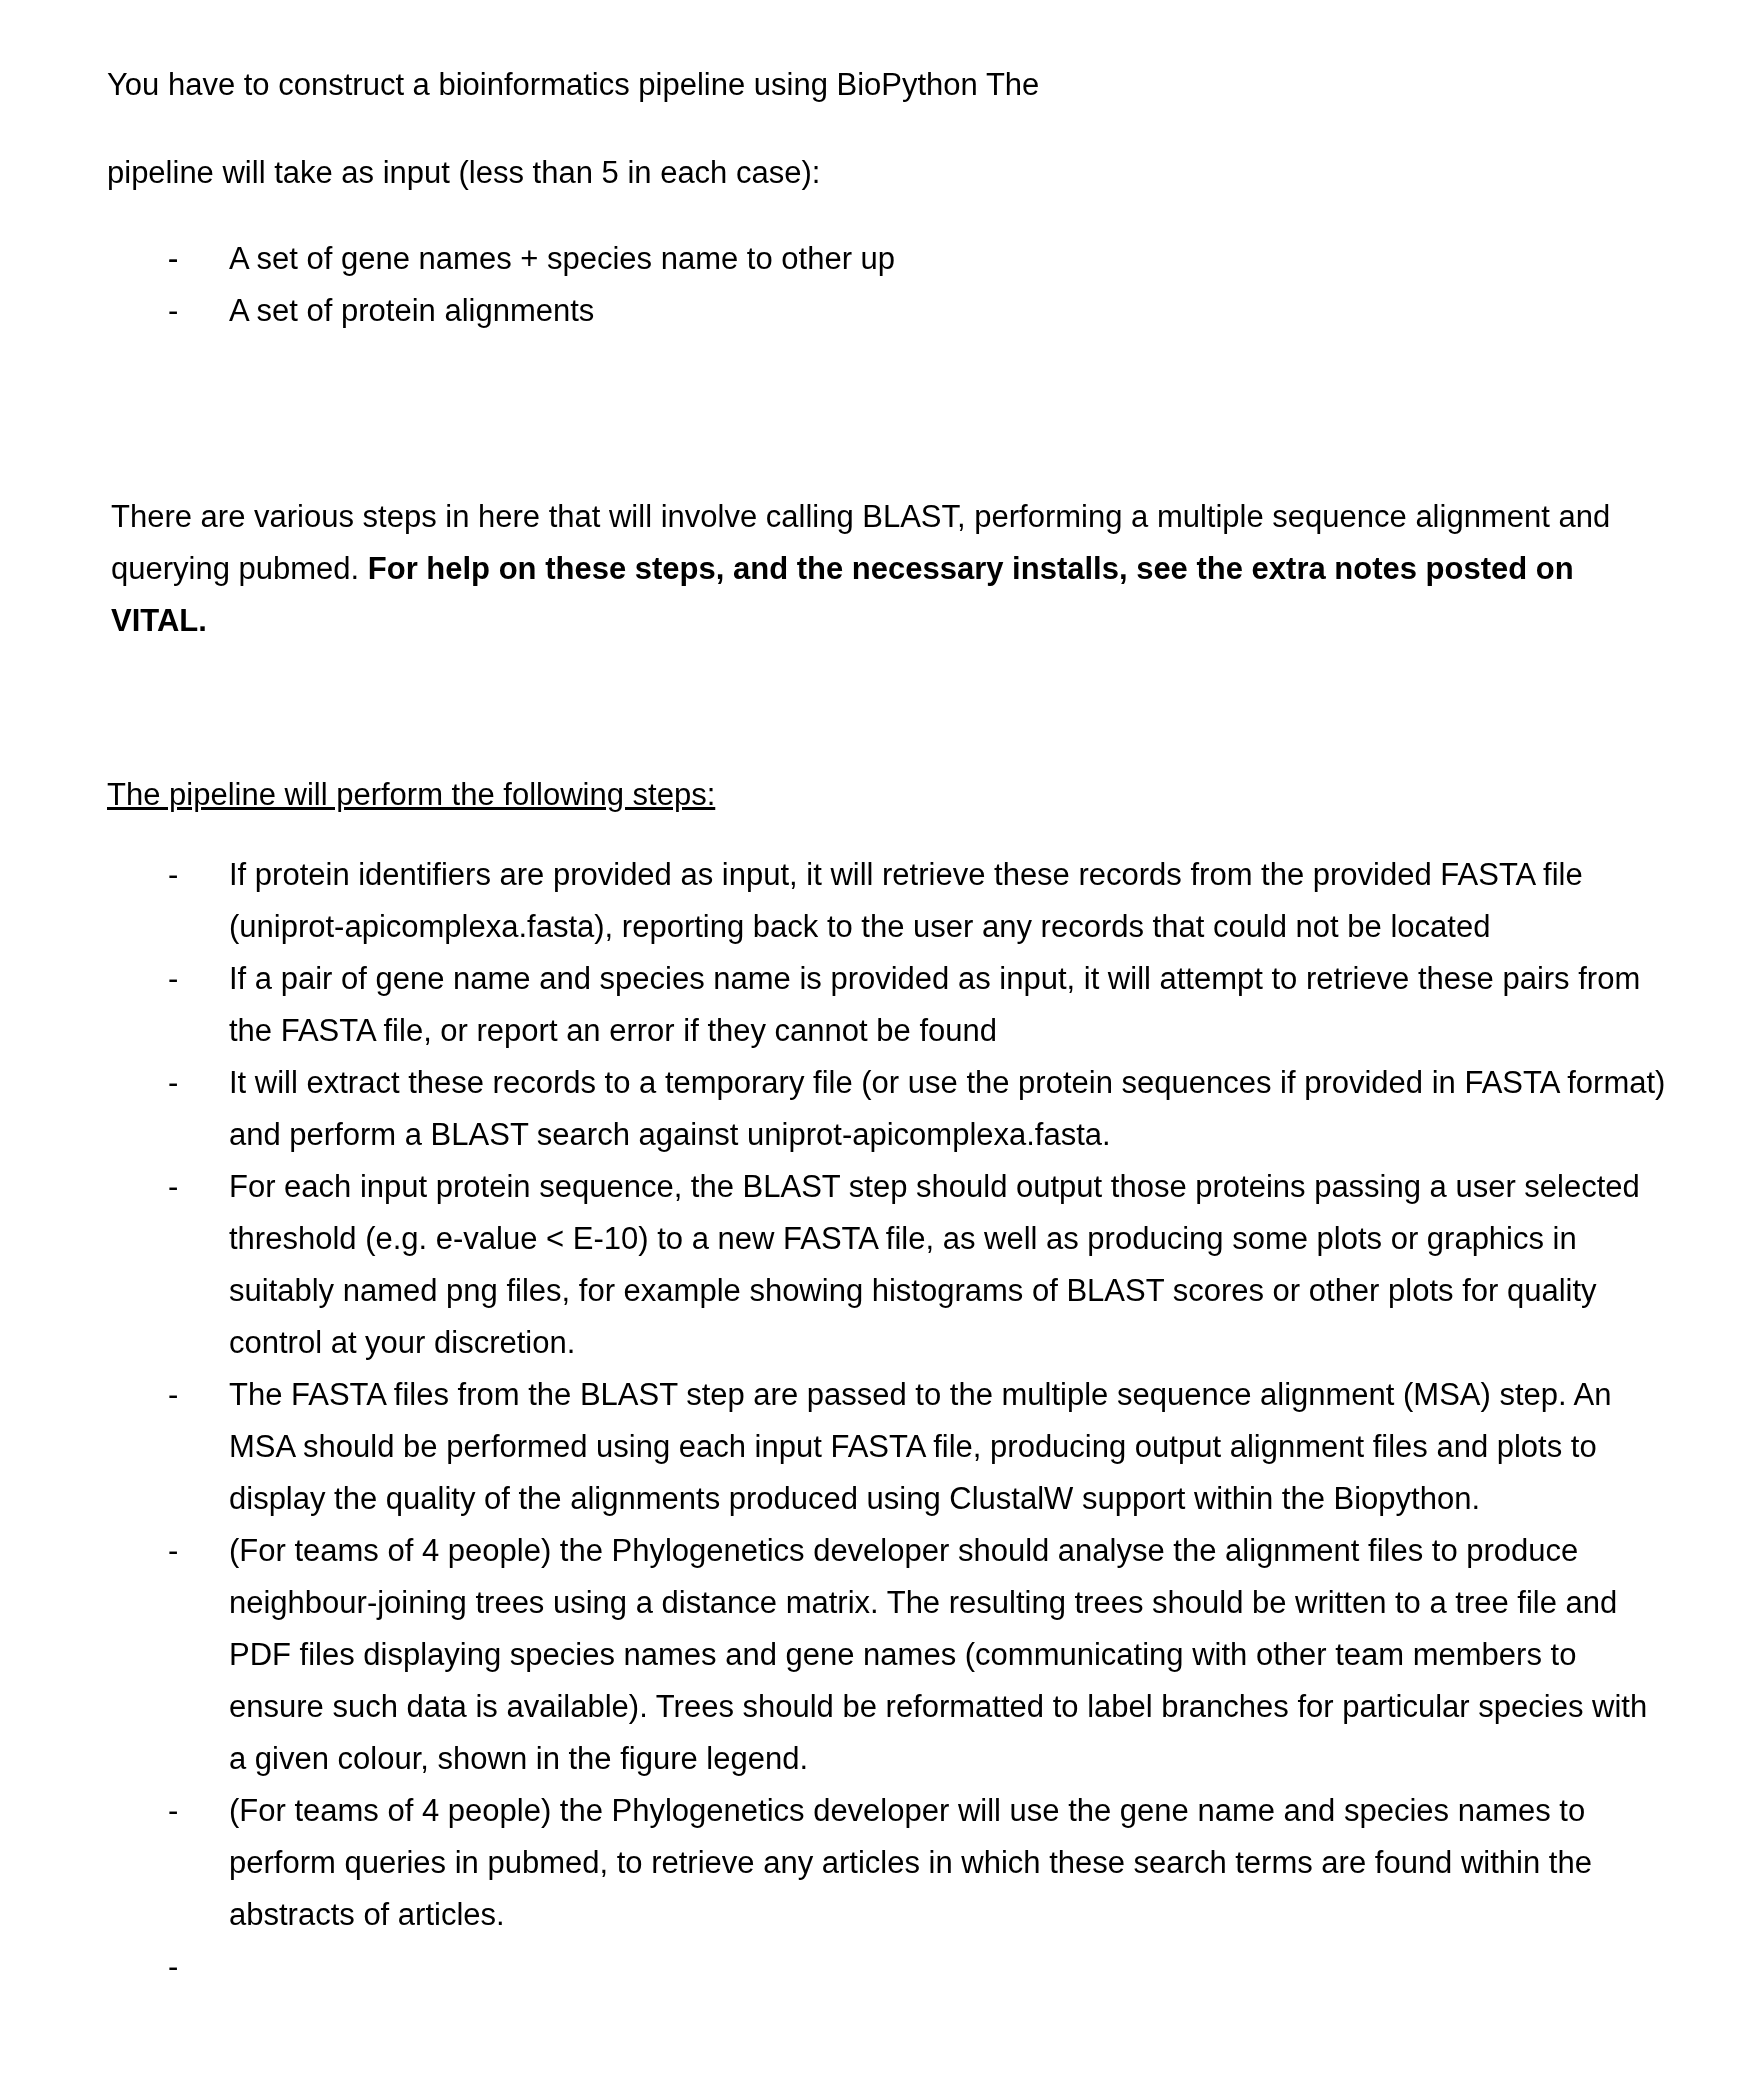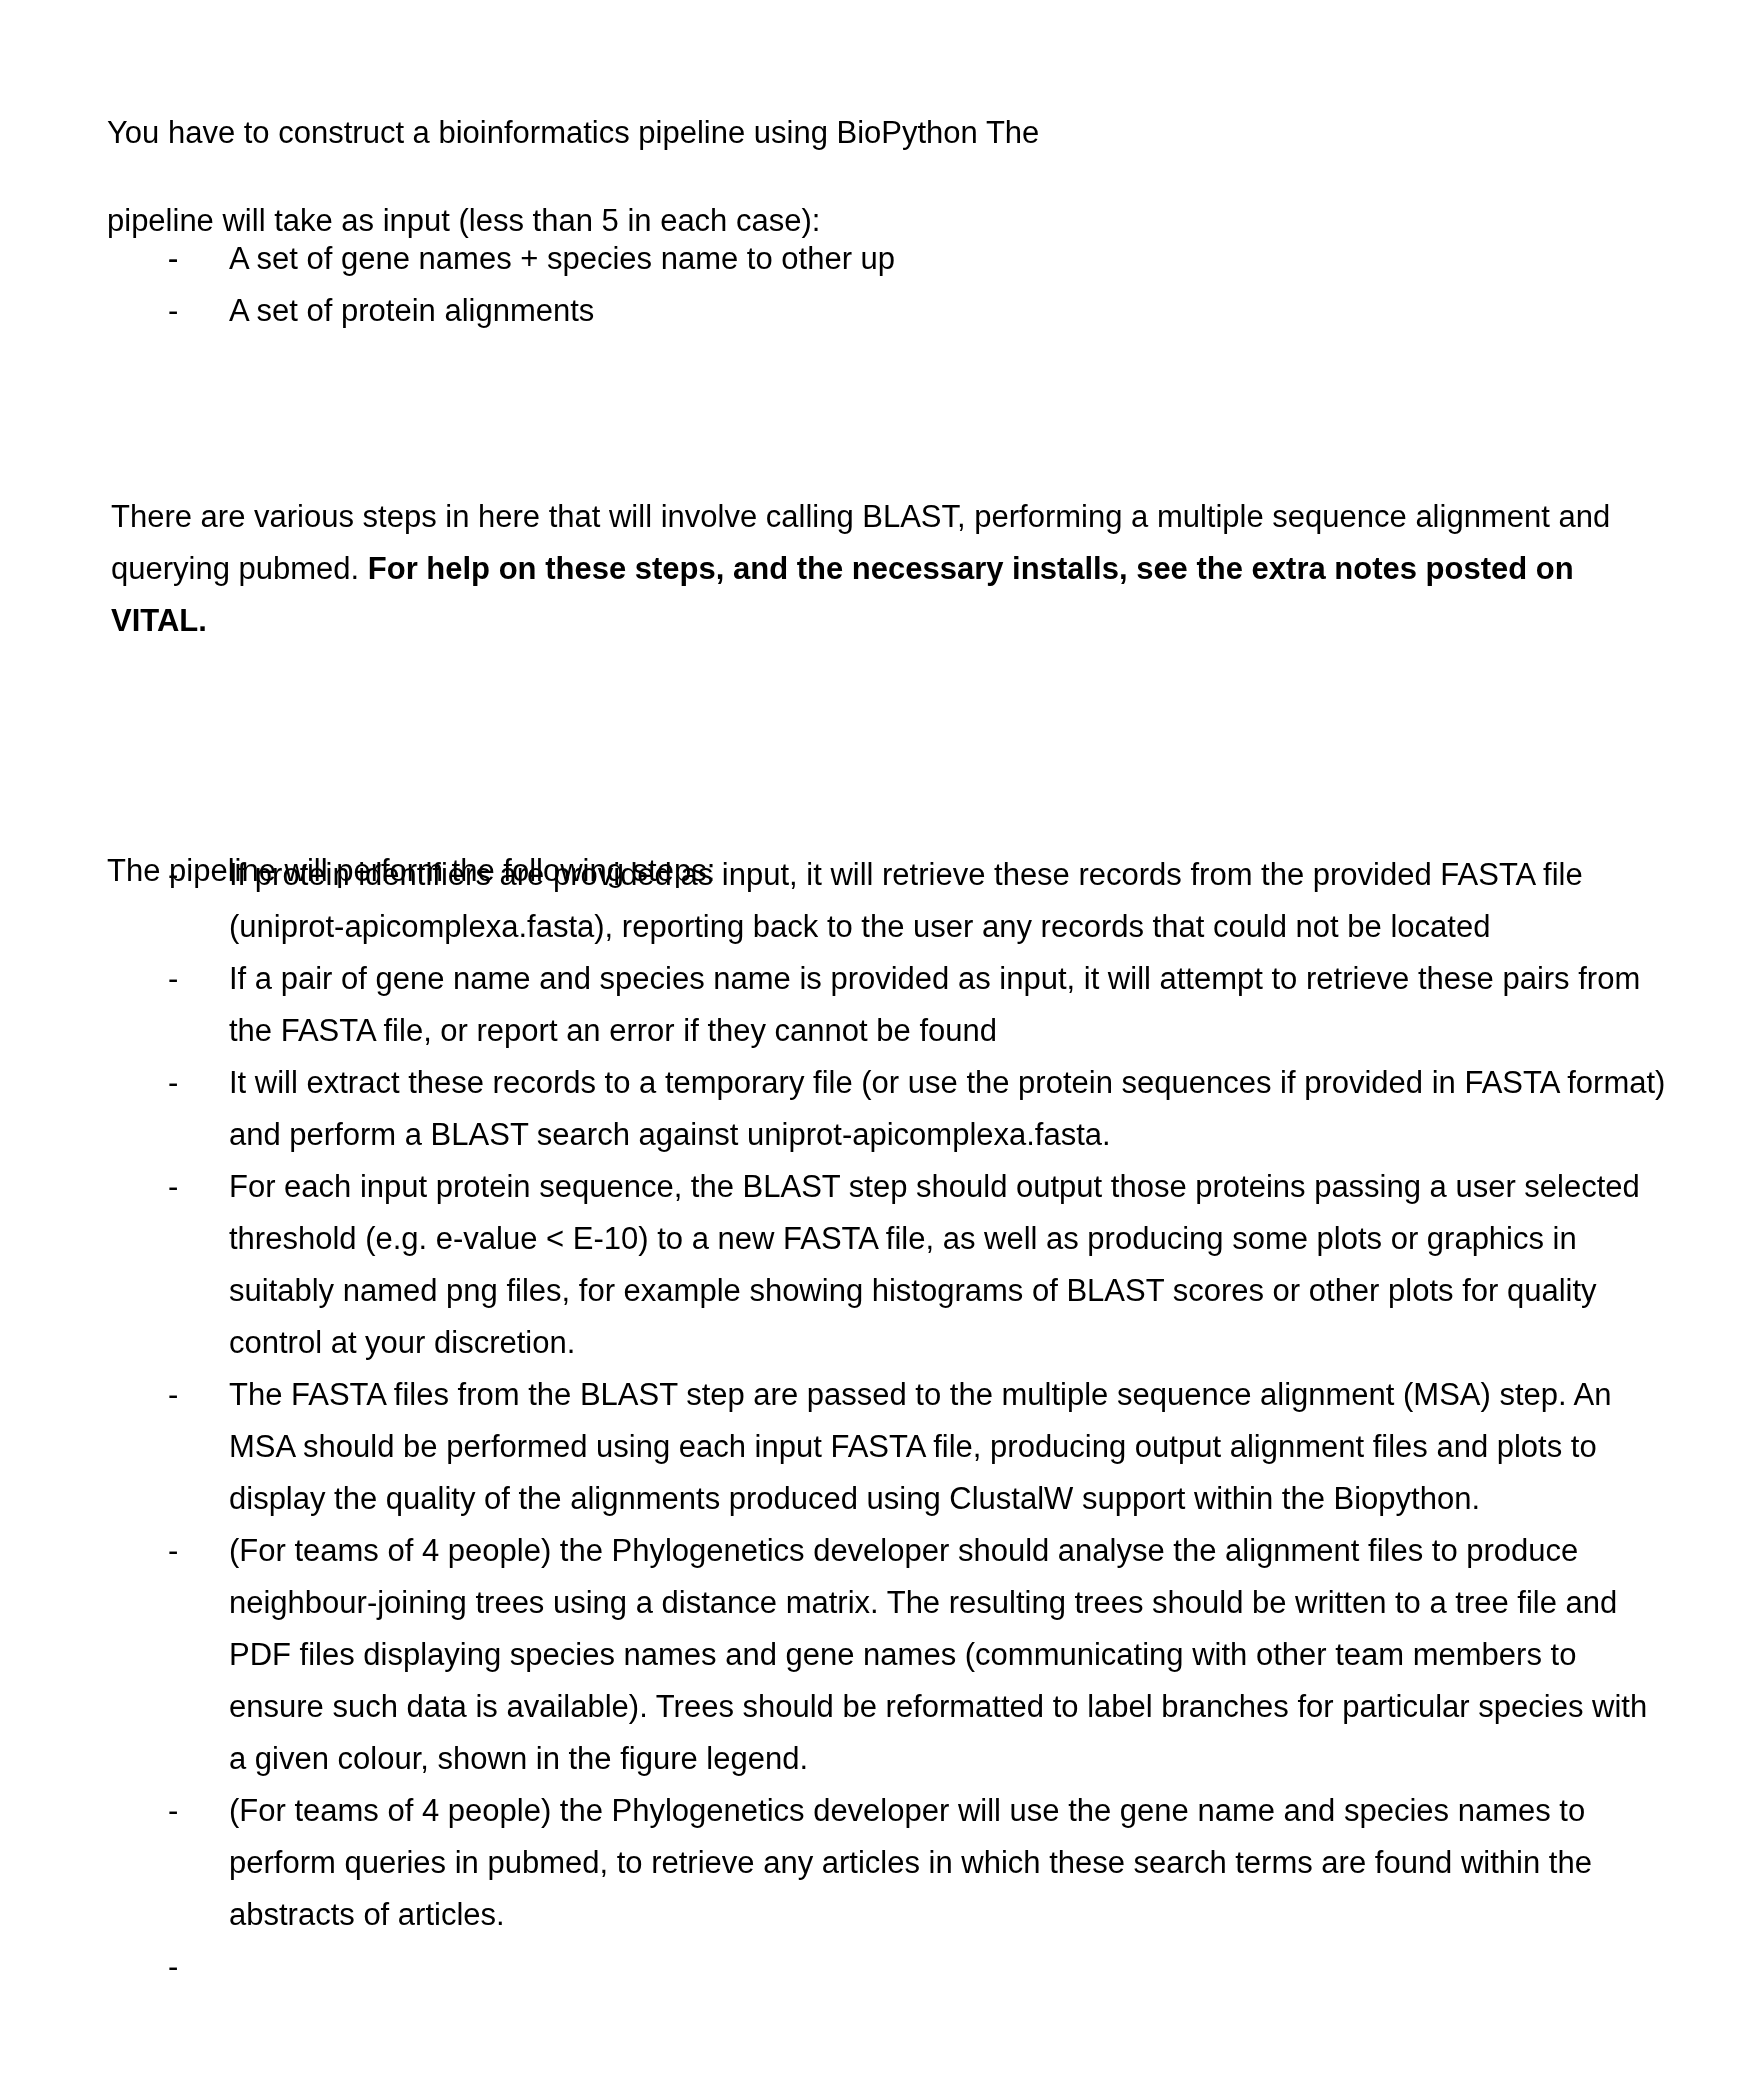--- a/index.html
+++ b/index.html
@@ -20,21 +20,20 @@
   .page {
     position: absolute;
     left: 107px;
     top: 0;
     width: 1561px;
   }
   .line {
     position: absolute;
     left: 0;
     white-space: nowrap;
-    margin-top: 48px;
   }
   .para {
     position: absolute;
     left: 0;
     width: 1561px;
   }
   .bullet-list {
     position: absolute;
     left: 0;
     width: 1561px;
@@ -71,21 +70,21 @@
       <span>A set of gene names + species name to other up</span>
     </li>
     <li class="bullet">
       <span class="dash">-</span>
       <span>A set of protein alignments</span>
     </li>
   </ul>
 
   <p class="para" style="top:487px; margin:4px;"><span>There are various steps in here that will involve calling BLAST, performing a multiple sequence alignment and querying pubmed. </span><span class="bold">For help on these steps, and the necessary installs, see the extra notes posted on VITAL.</span></p>
 
-  <div class="line" style="top:797px;">The pipeline will perform the following steps:</div>
+  <div class="line" style="top:769px;text-decoration:underline;">The pipeline will perform the following steps:</div>
 
   <ul class="bullet-list" style="top:849px;">
     <li class="bullet">
       <span class="dash">-</span>
       <span>If protein identifiers are provided as input, it will retrieve these records from the provided FASTA file (uniprot-apicomplexa.fasta), reporting back to the user any records that could not be located</span>
     </li>
     <li class="bullet">
       <span class="dash">-</span>
       <span>If a pair of gene name and species name is provided as input, it will attempt to retrieve these pairs from the FASTA file, or report an error if they cannot be found</span>
     </li>

